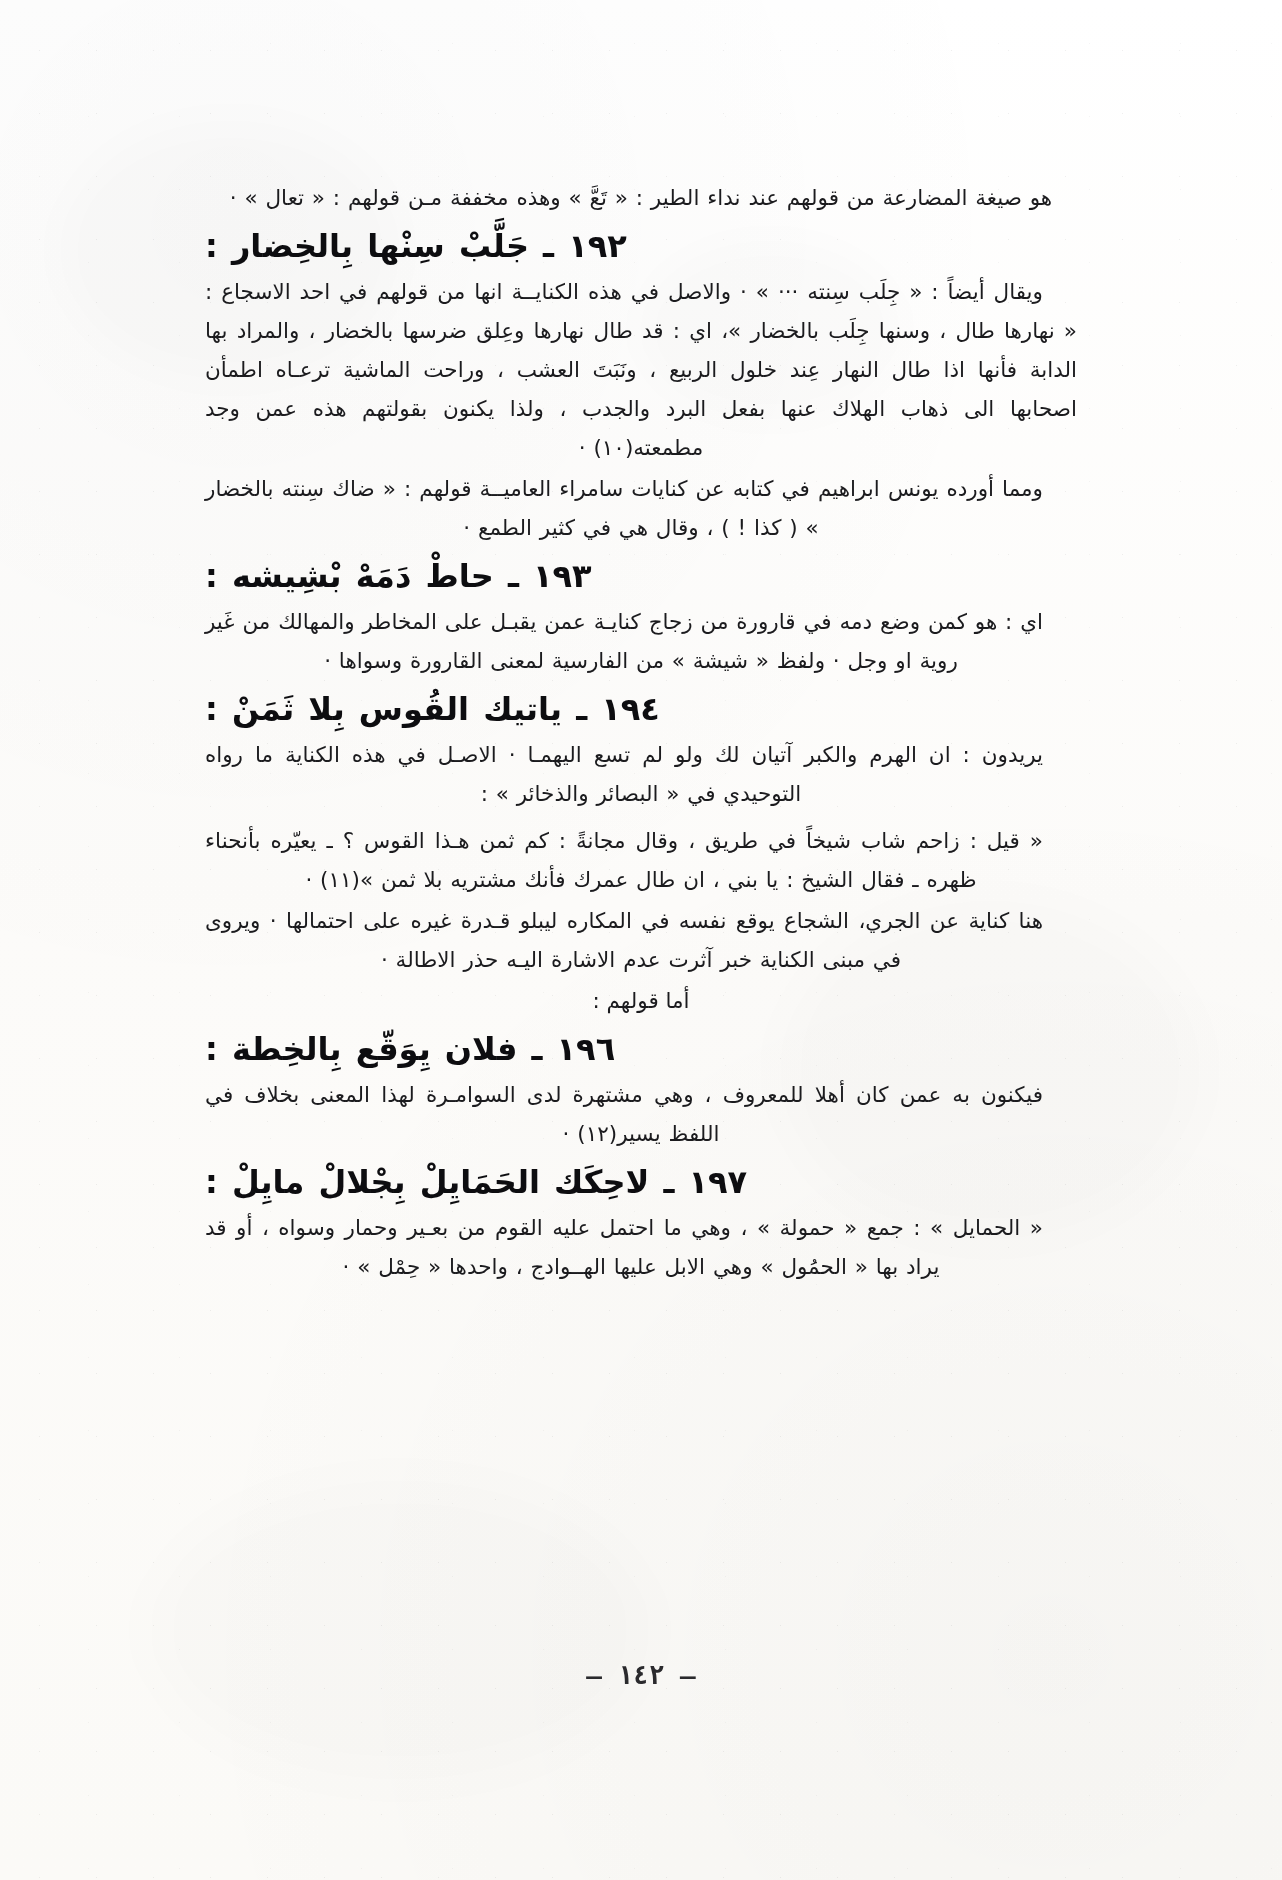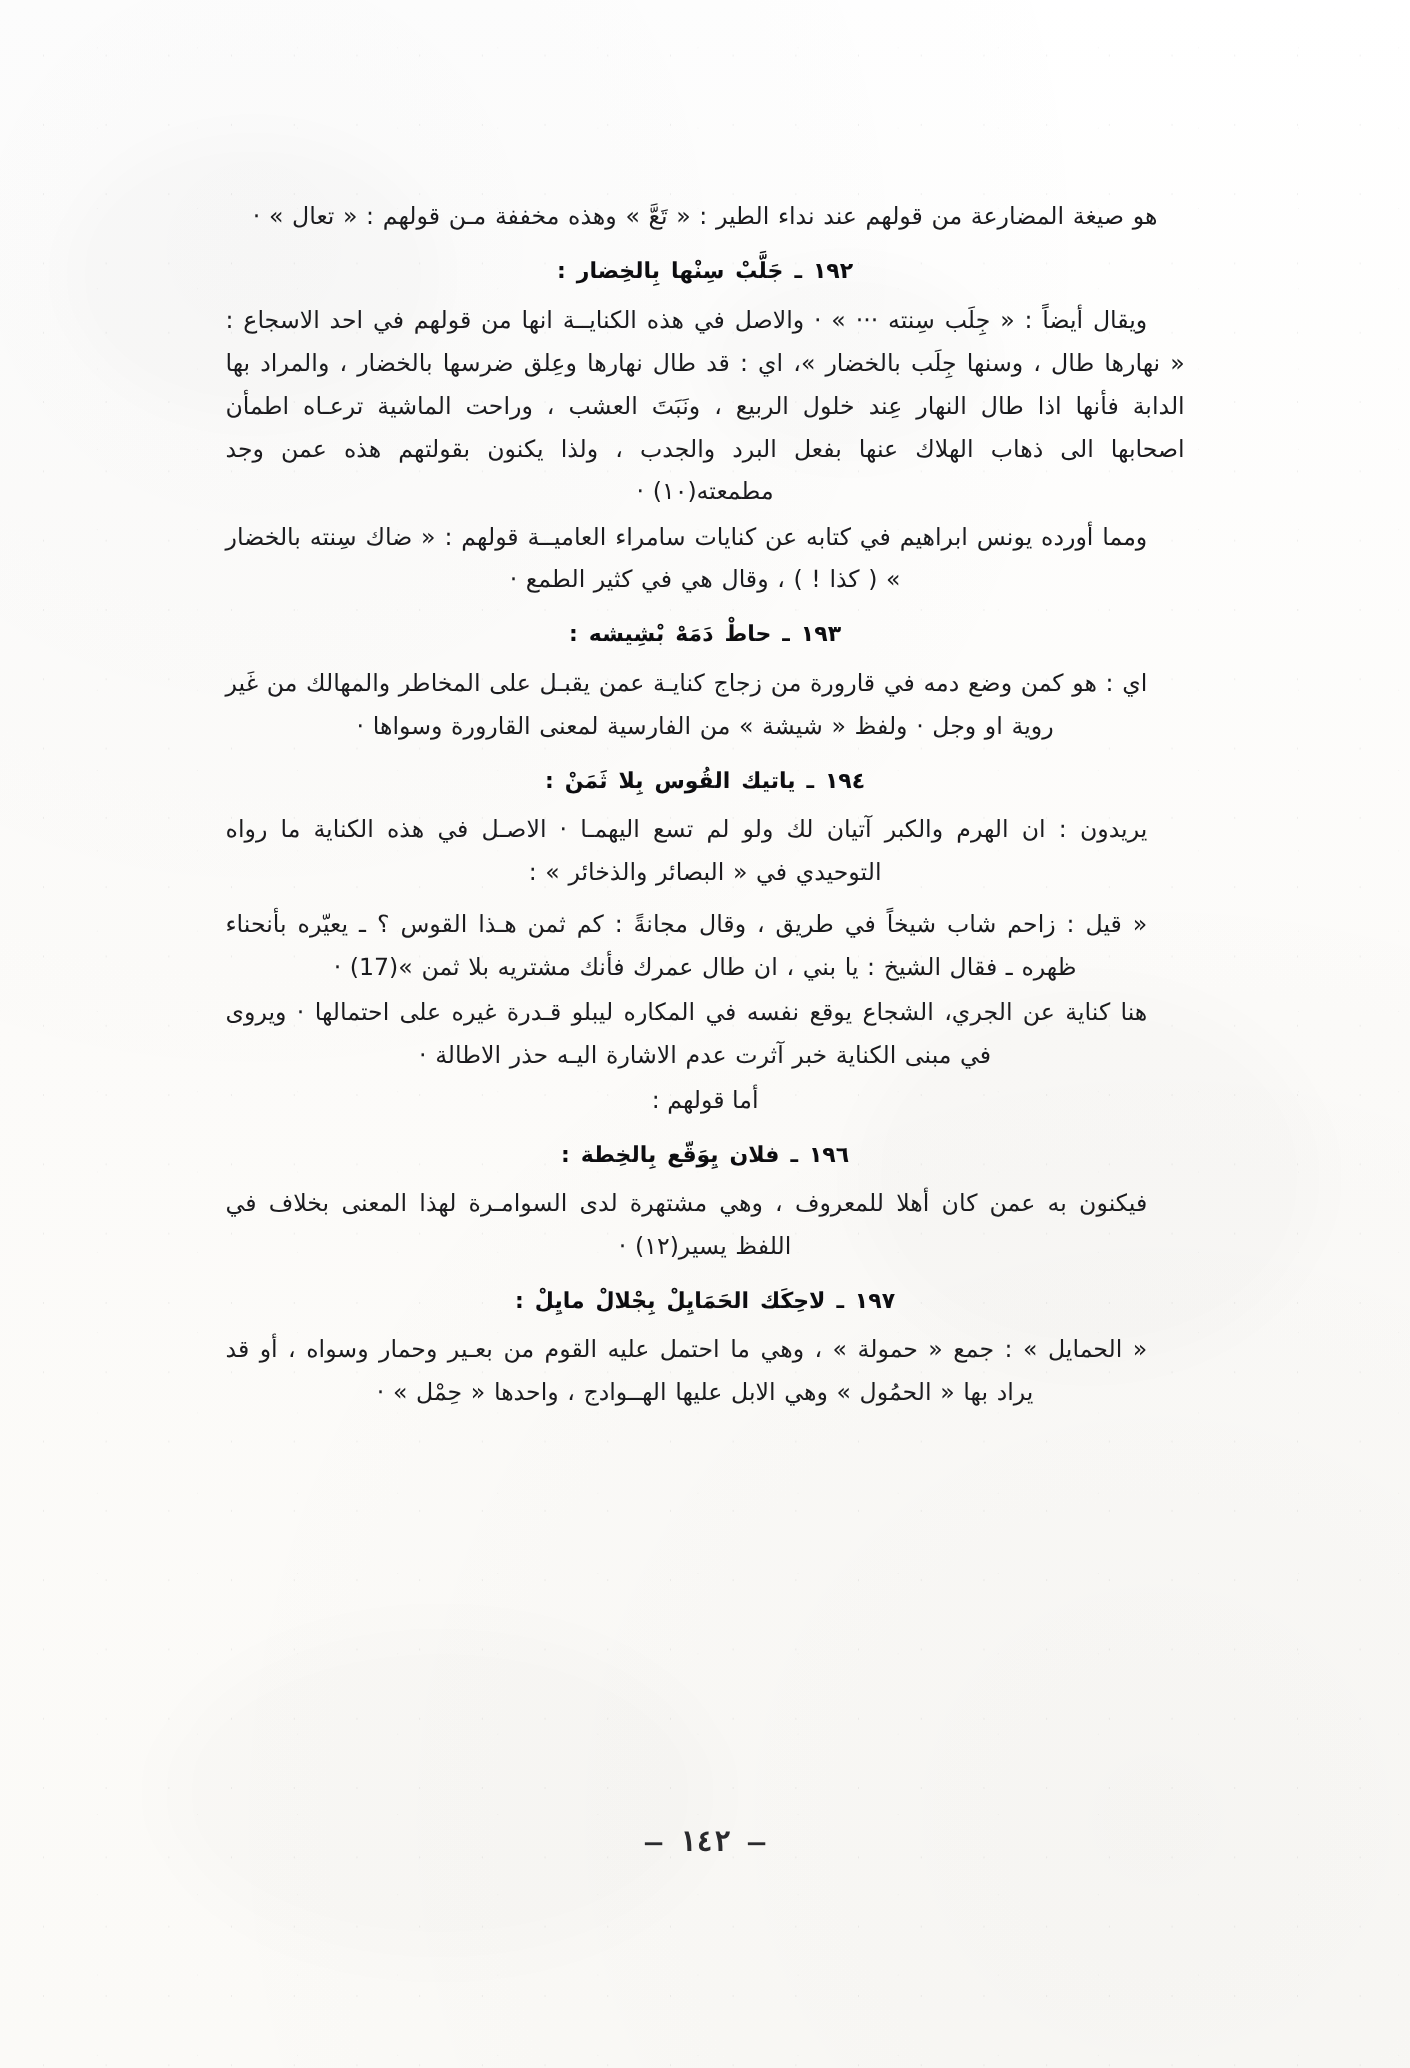--- a/index.html
+++ b/index.html
@@ -63,24 +63,24 @@
 
   p.lead {
     font-size: 21.5px;
     line-height: 39px;
     text-align: center;
     color: #1b1b1e;
     margin-bottom: 2px;
   }
 
   h2.entry {
-    font-size: 20px;
+    font-size: 32px;
     line-height: 44px;
     font-weight: bold;
-    text-align: center;
+    text-align: left;
     color: #0d0d10;
     margin: 7px 0 4px 0;
     letter-spacing: 0.4px;
     word-spacing: 3px;
   }
 
   .spacer-sm { height: 6px; }
 
   .pagenum {
     position: absolute;
@@ -131,21 +131,21 @@
     <h2 class="entry">١٩٣ ـ حاطْ دَمَهْ بْشِيشه :</h2>
 
     <p class="para">اي : هو كمن وضع دمه في قارورة من زجاج كنايـة عمن يقبـل على المخاطر والمهالك من غَير روية او وجل · ولفظ « شيشة » من الفارسية لمعنى القارورة وسواها ·</p>
 
     <h2 class="entry">١٩٤ ـ ياتيك القُوس بِلا ثَمَنْ :</h2>
 
     <p class="para">يريدون : ان الهرم والكبر آتيان لك ولو لم تسع اليهمـا · الاصـل في هذه الكناية ما رواه التوحيدي في « البصائر والذخائر » :</p>
 
     <div class="spacer-sm"></div>
 
-    <p class="para">« قيل : زاحم شاب شيخاً في طريق ، وقال مجانةً : كم ثمن هـذا القوس ؟ ـ يعيّره بأنحناء ظهره ـ فقال الشيخ : يا بني ، ان طال عمرك فأنك مشتريه بلا ثمن »(17) ·</p>
+    <p class="para">« قيل : زاحم شاب شيخاً في طريق ، وقال مجانةً : كم ثمن هـذا القوس ؟ ـ يعيّره بأنحناء ظهره ـ فقال الشيخ : يا بني ، ان طال عمرك فأنك مشتريه بلا ثمن »(١١) ·</p>
 
 
     <p class="para">هنا كناية عن الجري، الشجاع يوقع نفسه في المكاره ليبلو قـدرة غيره على احتمالها · ويروى في مبنى الكناية خبر آثرت عدم الاشارة اليـه حذر الاطالة ·</p>
 
     <p class="lead">أما قولهم :</p>
 
     <h2 class="entry">١٩٦ ـ فلان يِوَقّع بِالخِطة :</h2>
 
     <p class="para">فيكنون به عمن كان أهلا للمعروف ، وهي مشتهرة لدى السوامـرة لهذا المعنى بخلاف في اللفظ يسير(١٢) ·</p>
 

